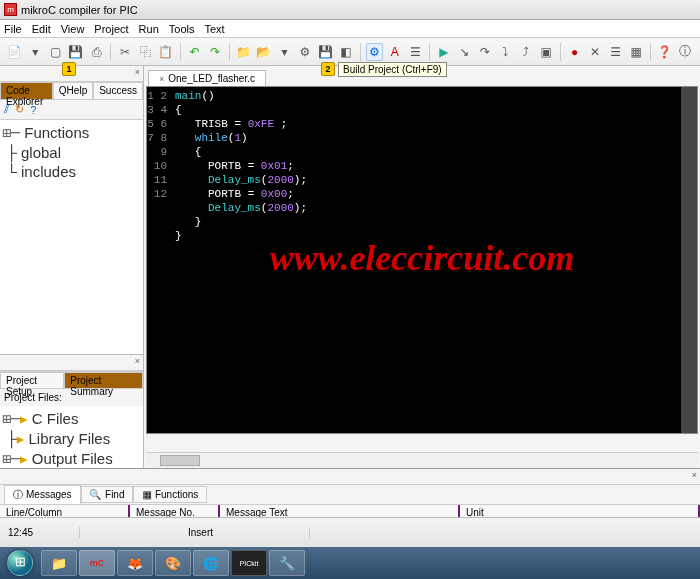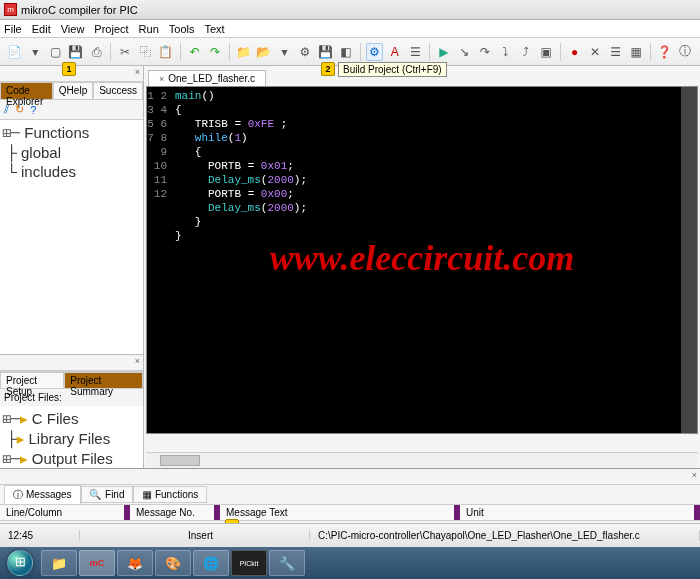--- a/index.html
+++ b/index.html
@@ -41,28 +41,28 @@
   .watermark { position: absolute; top: 150px; left: 50%; transform: translateX(-50%); color: #e00000; font-family: Georgia, serif; font-size: 36px; font-style: italic; font-weight: bold; opacity: 0.95; white-space: nowrap; }
   .hscroll { height: 16px; background: #f0f0f0; border-top: 1px solid #ccc; position: relative; margin: 0 2px; }
   .hscroll-thumb { position: absolute; left: 14px; width: 40px; top: 2px; bottom: 2px; background: #ccc; border: 1px solid #aaa; }
   .vbar { width: 16px; background: #444; }
   .bottom-panel { border-top: 1px solid #999; background: #f4f4f4; }
   .bottom-tabs { height: 20px; display: flex; align-items: center; padding-left: 4px; gap: 0; border-bottom: 1px solid #ccc; }
   .bottom-tabs .btab { padding: 2px 8px; font-size: 10px; border: 1px solid #ccc; background: #f8f8f8; display: flex; align-items: center; gap: 3px; cursor: pointer; }
   .bottom-tabs .btab.active { background: #fff; }
   .msg-table { font-size: 10px; }
   .msg-head { display: flex; background: #f8f8f8; border-bottom: 1px solid #ccc; }
-  .msg-head div { padding: 2px 6px; border-right: 6px solid #701a75; }
+  .msg-head div { padding: 2px 6px; border-right: 2px solid #701a75; }
   .msg-row { display: flex; margin-top: 47px; }
   .msg-row div { padding: 1px 6px; color: #006000; }
   .col-lc { width: 130px; }
   .col-mn { width: 90px; }
   .col-mt { width: 240px; }
   .col-un { flex: 1; }
-  .status-bar { position: absolute; bottom: 32px; left: 0; right: 0; height: 24px; background: linear-gradient(#f4f4f4,#e4e4e4); border-top: 1px solid #bbb; display: flex; align-items: center; font-size: 10px; }
+  .status-bar { position: absolute; bottom: 32px; left: 0; right: 0; height: 30px; background: linear-gradient(#f4f4f4,#e4e4e4); border-top: 1px solid #bbb; display: flex; align-items: center; font-size: 10px; }
   .status-cell { padding: 0 8px; border-right: 1px solid #ccc; }
   .status-cell.wide { min-width: 80px; }
   .taskbar { position: absolute; bottom: 0; left: 0; right: 0; height: 32px; background: linear-gradient(#4a6a8a,#2a4a6a); display: flex; align-items: center; }
   .start-orb { width: 40px; height: 32px; display: flex; align-items: center; justify-content: center; }
   .orb { width: 26px; height: 26px; border-radius: 50%; background: radial-gradient(circle at 30% 30%, #8ec, #168 60%); border: 1px solid rgba(255,255,255,0.3); box-shadow: 0 0 4px rgba(0,0,0,0.5); position: relative; }
   .orb::after { content: "⊞"; color: #fff; position: absolute; top: 3px; left: 7px; font-size: 13px; }
   .task-btn { width: 36px; height: 26px; margin: 0 1px; background: rgba(255,255,255,0.15); border: 1px solid rgba(255,255,255,0.25); border-radius: 2px; display: flex; align-items: center; justify-content: center; font-size: 13px; color: #fff; }
   .callout { position: absolute; width: 14px; height: 14px; background: #ffcc00; border: 1px solid #aa8800; border-radius: 2px; font-size: 9px; font-weight: bold; color: #000; text-align: center; line-height: 12px; }
   .tooltip { position: absolute; background: #ffffe1; border: 1px solid #888; padding: 1px 4px; font-size: 10px; white-space: nowrap; }
 </style>
@@ -252,21 +252,20 @@
         <div class="col-mt">Free ROM: 952  (94%)</div>
         <div class="col-un">Free RAM: 208  (93%)</div>
     </div>
   </div>
 </div>
 
 <div class="status-bar">
   <div class="status-cell wide">12:45</div>
   <div class="status-cell" style="min-width:100px"></div>
   <div class="status-cell" style="min-width:130px">Insert</div>
-  <div class="status-cell" style="flex:1">C:\PIC-micro-controller\Chayapol\One_LED_Flasher\One_LED_flasher.c</div>
 </div>
 
 <div class="taskbar">
   <div class="start-orb">
       <div class="orb"></div>
     </div>
   <div class="task-btn" style="color:#fc3">📁</div>
   <div class="task-btn" style="background:rgba(255,255,255,0.3);font-size:9px;font-weight:bold;color:#d22">mC</div>
   <div class="task-btn" style="color:#f60">🦊</div>
   <div class="task-btn">🎨</div>

